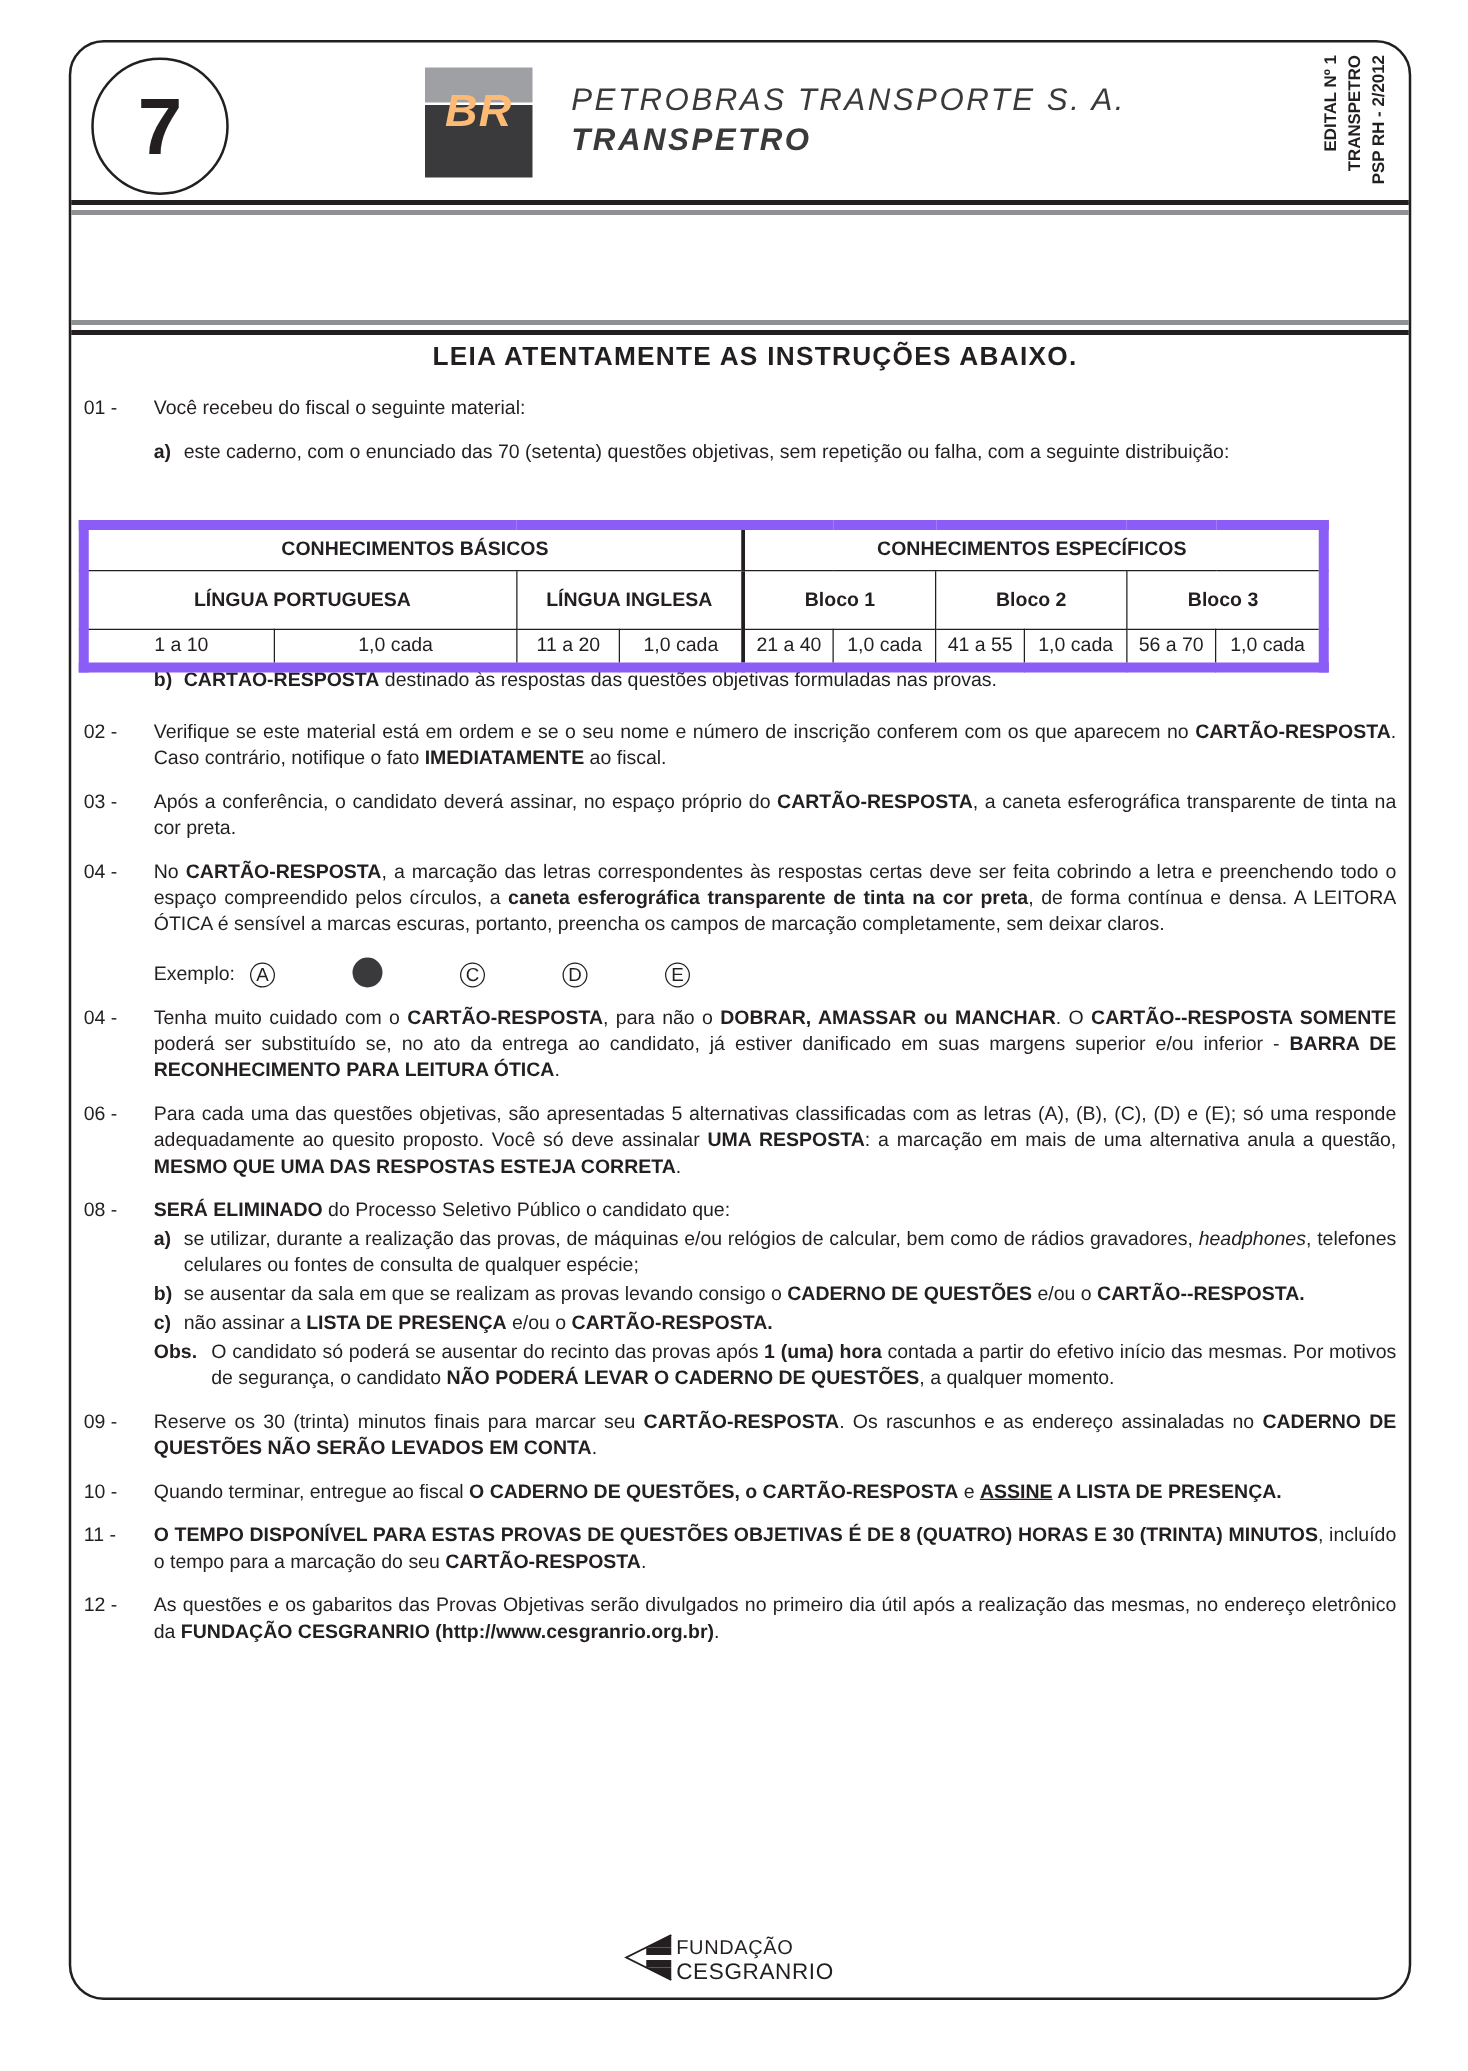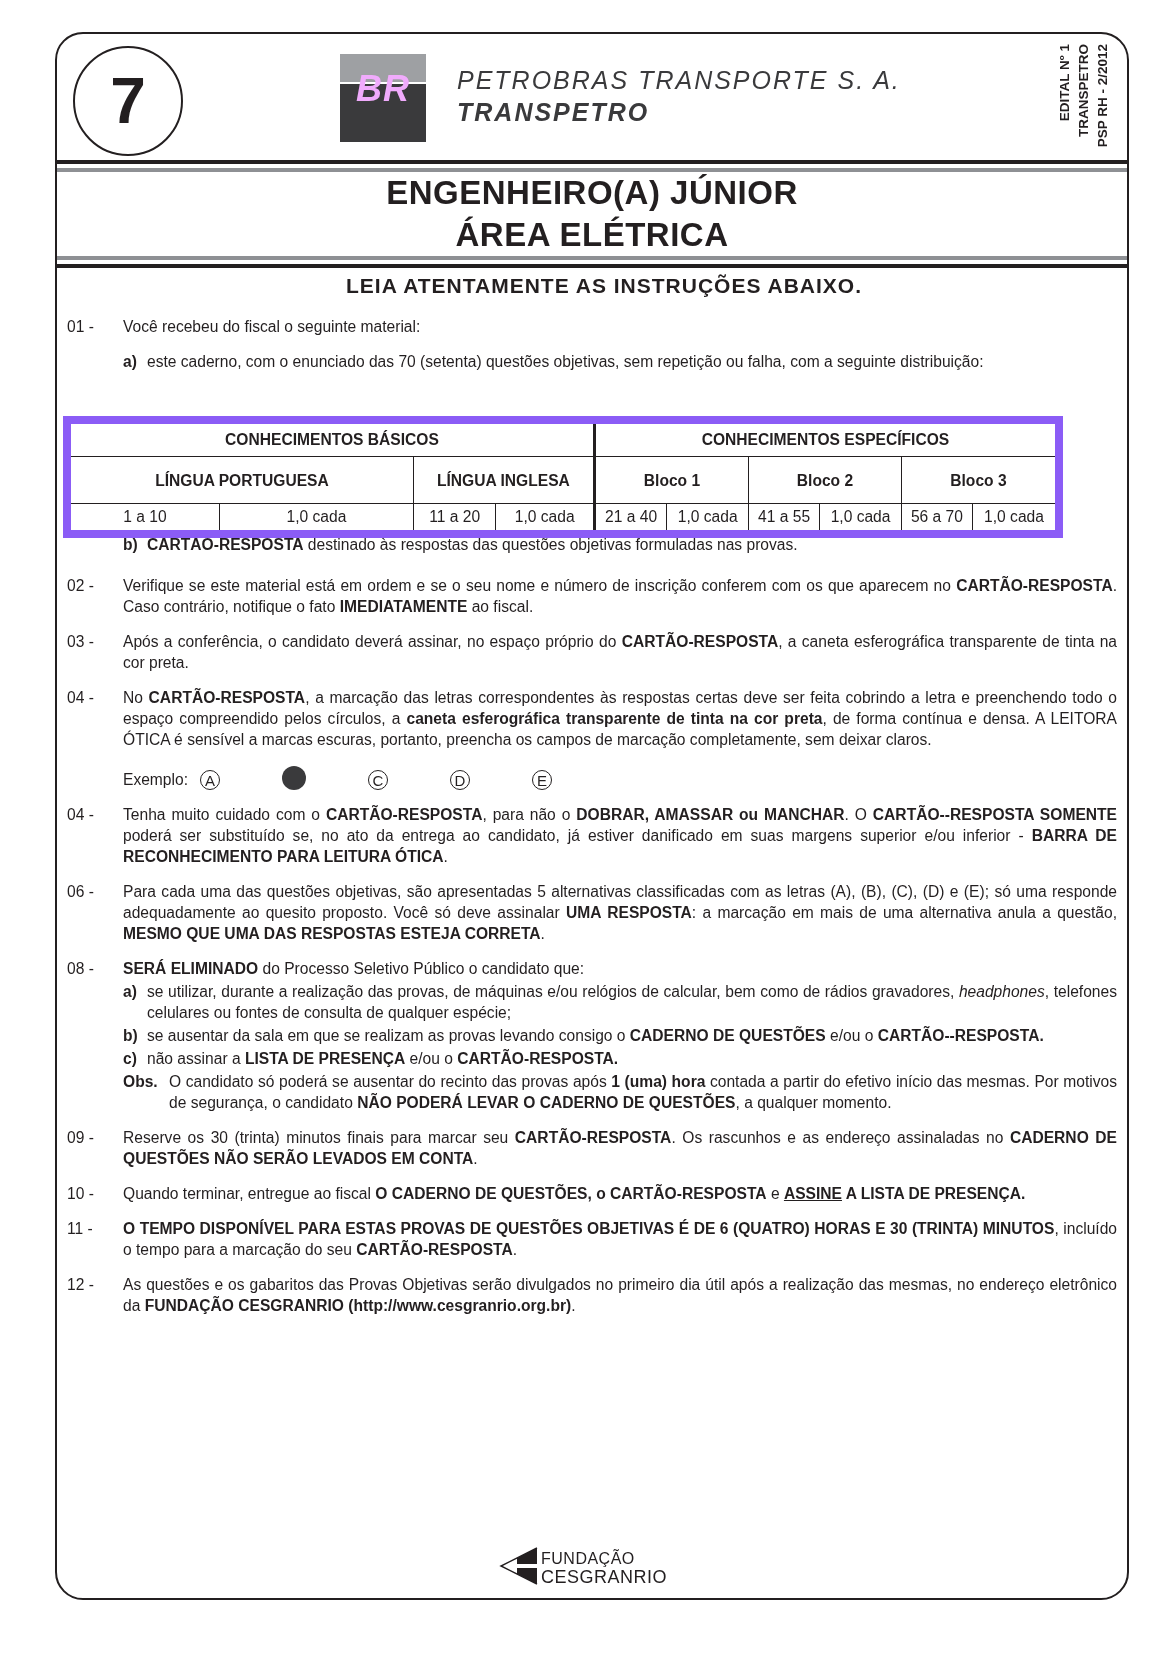--- a/index.html
+++ b/index.html
@@ -8,21 +8,21 @@
   .frame { position:absolute; left:55px; top:32px; width:1074px; height:1568px;
            border:2px solid #231f20; border-radius:28px; box-sizing:border-box; }
   .hdr { position:absolute; left:0; top:0; width:100%; height:132px; }
   .num-circle { position:absolute; left:16px; top:12px; width:110px; height:110px;
                 border:2.5px solid #231f20; border-radius:50%; box-sizing:border-box;
                 display:flex; align-items:center; justify-content:center;
                 font-weight:bold; font-size:64px; }
   .br-logo { position:absolute; left:283px; top:20px; width:86px; height:88px; }
   .br-logo .g { position:absolute; left:0; top:0; width:86px; height:28px; background:#9ea0a3; }
   .br-logo .d { position:absolute; left:0; top:30px; width:86px; height:58px; background:#3a3a3c;
-                color:#f0abfc; font-weight:bold; font-style:italic; font-size:36px;
+                color:#fdba74; font-weight:bold; font-style:italic; font-size:36px;
                 line-height:38px; text-align:center; letter-spacing:1px; }
   .br-logo .d span { display:block; margin-top:-14px; }
   .company { position:absolute; left:400px; top:30px; font-style:italic; color:#3a3a3c; }
   .company .l1 { font-size:25px; letter-spacing:2px; line-height:32px; }
   .company .l2 { font-size:25px; font-weight:bold; letter-spacing:2px; line-height:32px; }
   .edital { position:absolute; right:12px; top:10px; width:60px; height:115px; }
   .edital .rot { position:absolute; left:0; top:0; width:115px; height:60px;
                  transform-origin:0 0; transform:translate(0,115px) rotate(-90deg);
                  font-weight:bold; font-size:13.5px; line-height:19px; text-align:right; }
   .bar-dark { position:absolute; left:0; width:100%; height:4px; background:#231f20; }
@@ -77,24 +77,20 @@
         <div>EDITAL Nº 1</div>
         <div>TRANSPETRO</div>
         <div>PSP RH - 2/2012</div>
       </div>
     </div>
   </div>
 
   <div class="bar-dark" style="top:126px"></div>
   <div class="bar-gray" style="top:134px"></div>
 
-  <div class="title">
-    <div>ENGENHEIRO(A) JÚNIOR</div>
-    <div>ÁREA ELÉTRICA</div>
-  </div>
 
   <div class="bar-gray" style="top:222px"></div>
   <div class="bar-dark" style="top:230px"></div>
 
   <div class="leia">LEIA ATENTAMENTE AS INSTRUÇÕES ABAIXO.</div>
 
   <div class="content">
 
     <div class="item" style="margin-top:0">
       <span class="n">01  -</span>
@@ -174,21 +170,21 @@
       <p><span>Reserve os 30 (trinta) minutos finais para marcar seu </span><b>CARTÃO-RESPOSTA</b><span>. Os rascunhos e as endereço assinaladas no </span><b>CADERNO DE QUESTÕES NÃO SERÃO LEVADOS EM CONTA</b><span>.</span></p>
     </div>
 
     <div class="item" style="margin-top:14px">
       <span class="n">10  -</span>
       <p><span>Quando terminar, entregue ao fiscal </span><b>O CADERNO DE QUESTÕES, o CARTÃO-RESPOSTA</b><span> e </span><b><u>ASSINE</u></b><b> A LISTA DE PRESENÇA.</b></p>
     </div>
 
     <div class="item" style="margin-top:14px">
       <span class="n">11  -</span>
-      <p><b>O TEMPO DISPONÍVEL PARA ESTAS PROVAS DE QUESTÕES OBJETIVAS É DE 6 (QUATRO) HORAS E 30 (TRINTA) MINUTOS</b><span>, incluído o tempo para a marcação do seu </span><b>CARTÃO-RESPOSTA</b><span>.</span></p>
+      <p><b>O TEMPO DISPONÍVEL PARA ESTAS PROVAS DE QUESTÕES OBJETIVAS É DE 8 (QUATRO) HORAS E 30 (TRINTA) MINUTOS</b><span>, incluído o tempo para a marcação do seu </span><b>CARTÃO-RESPOSTA</b><span>.</span></p>
     </div>
 
     <div class="item" style="margin-top:14px">
       <span class="n">12  -</span>
       <p><span>As questões e os gabaritos das Provas Objetivas serão divulgados no primeiro dia útil após a realização das mesmas, no endereço eletrônico da </span><b>FUNDAÇÃO CESGRANRIO (http://www.cesgranrio.org.br)</b><span>.</span></p>
     </div>
   </div>
 
   <table class="dist">
     <tbody>

